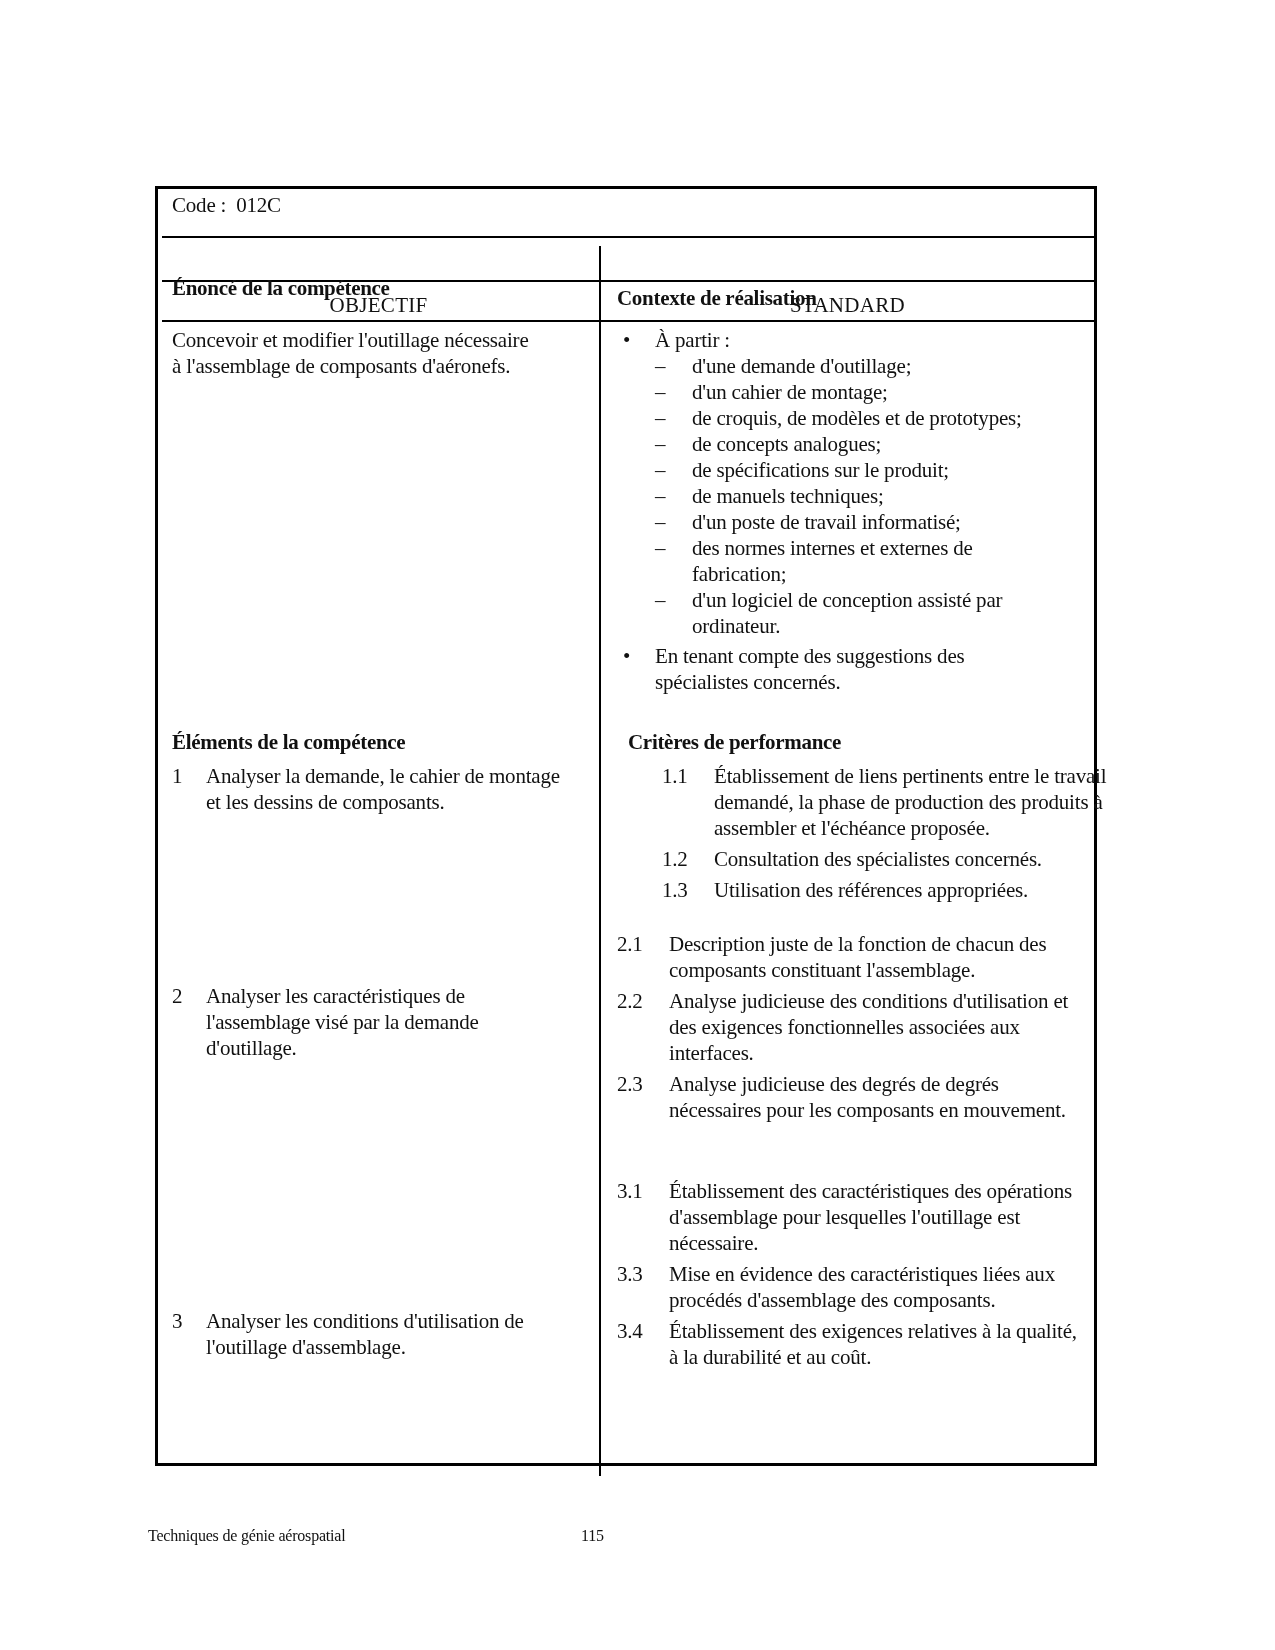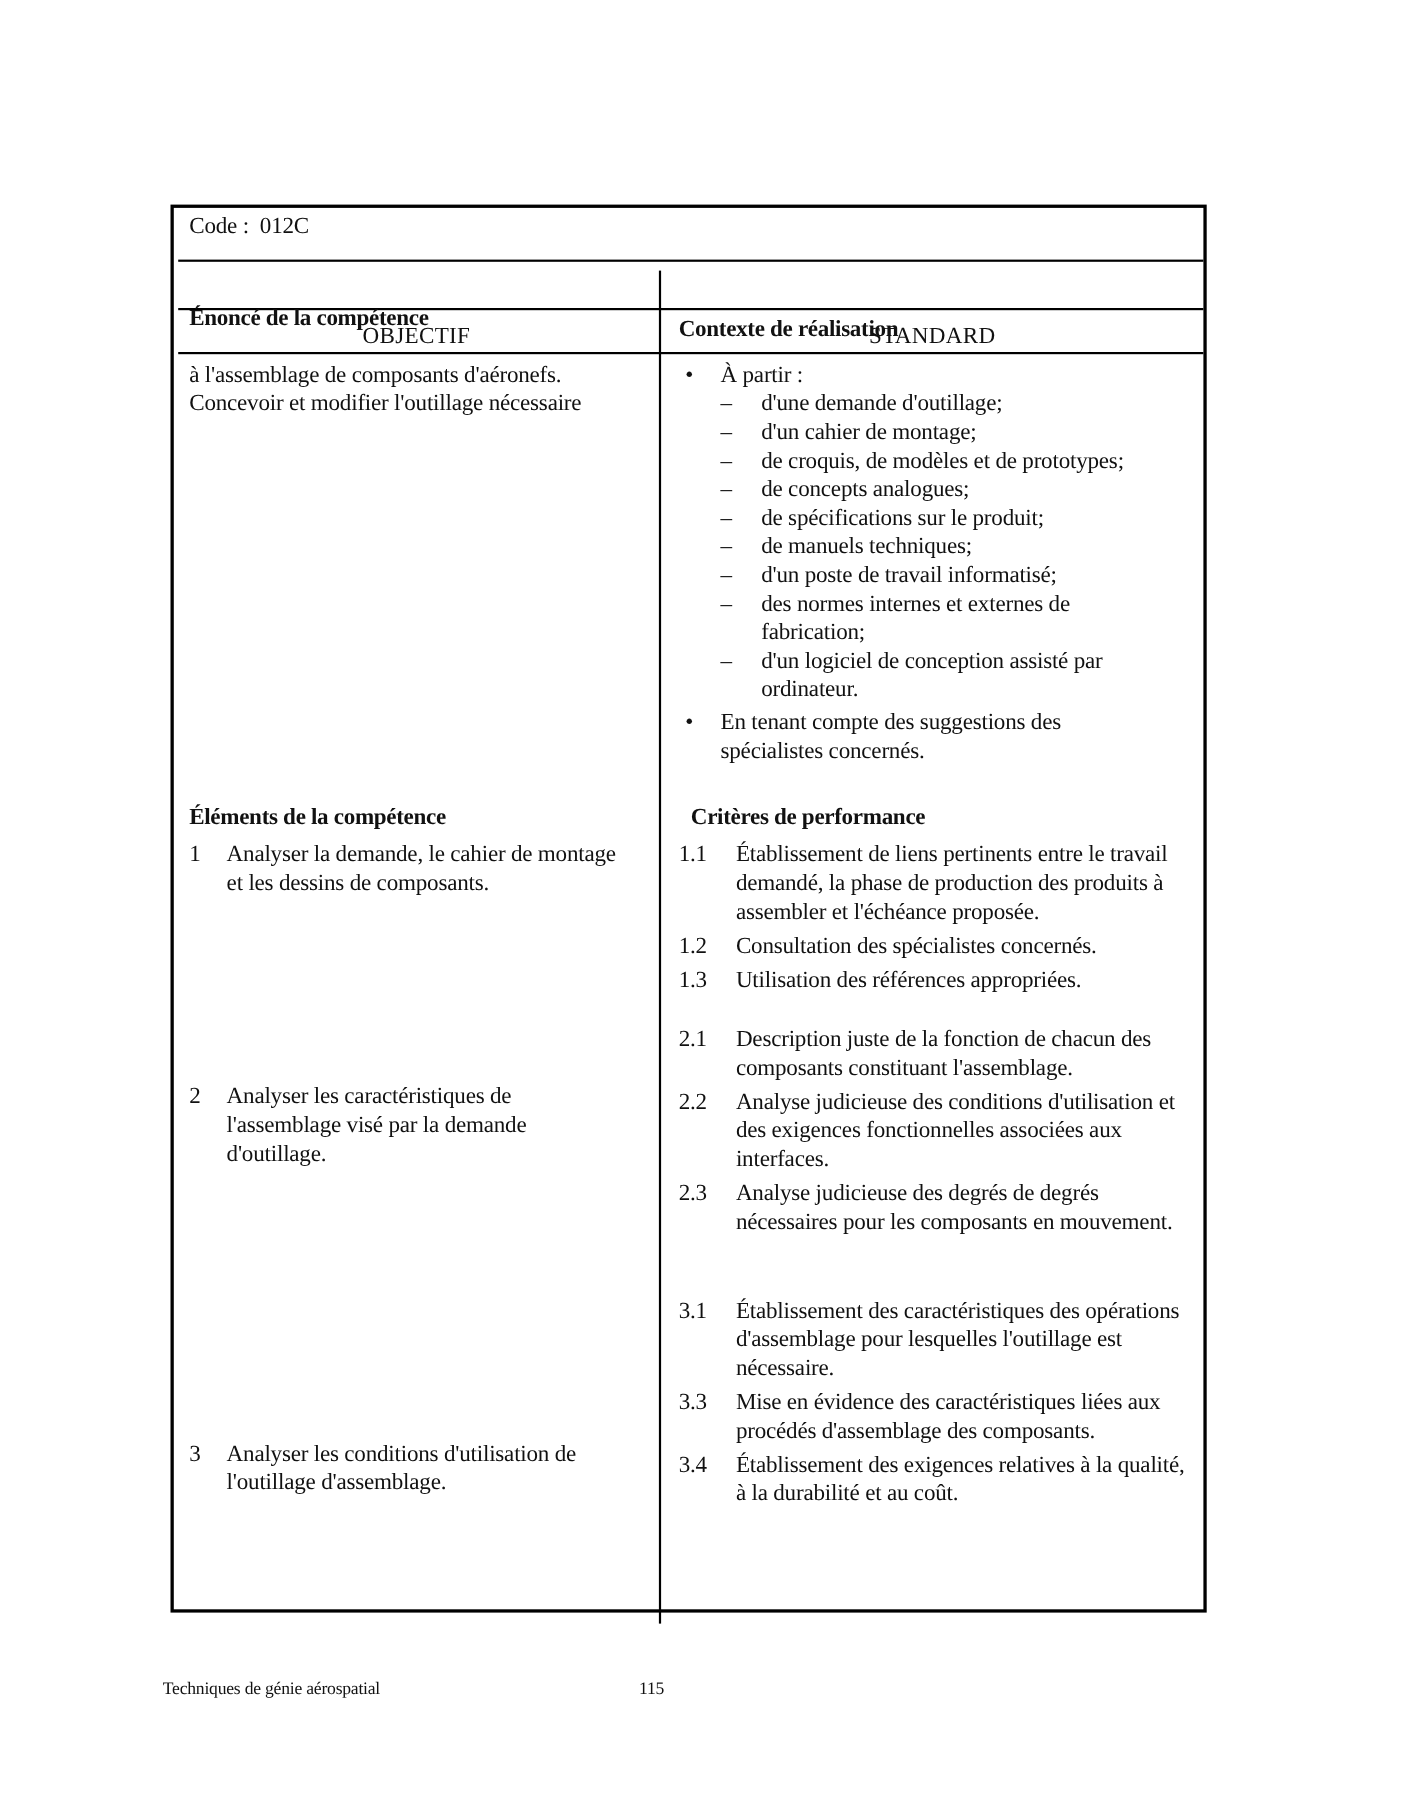--- a/index.html
+++ b/index.html
@@ -39,22 +39,22 @@
     <div class="colhead" style="left:0; width:441px;">OBJECTIF</div>
     <div class="colhead" style="left:443px; width:493px;">STANDARD</div>
     <div class="hline" style="left:4px; right:0; top:91px;"></div>
     <div class="sect-title" style="left:14px; top:87px;">Énoncé de la compétence</div>
     <div class="sect-title" style="left:459px; top:97px;">Contexte de réalisation</div>
     <div class="hline" style="left:4px; right:0; top:131px;"></div>
 
     <div class="vdiv" style="top:57px; height:1230px;"></div>
 
     <div class="lcol txt" style="top:138px;">
+      <div>Concevoir et modifier l'outillage nécessaire</div>
       <div>à l'assemblage de composants d'aéronefs.</div>
-      <div>Concevoir et modifier l'outillage nécessaire</div>
     </div>
 
     <div class="rcol txt" style="top:138px;">
       <div class="bul">
         <span class="mark">•</span>
         <span>À partir :</span>
       </div>
       <div class="dash"><span class="mark">–</span><span>d'une demande d'outillage;</span></div>
       <div class="dash"><span class="mark">–</span><span>d'un cahier de montage;</span></div>
       <div class="dash"><span class="mark">–</span><span>de croquis, de modèles et de prototypes;</span></div>
@@ -79,21 +79,21 @@
     </div>
     <div class="lcol txt elem" style="top:742px; width:320px;">
       <span class="num">2</span>
       <span>Analyser les caractéristiques de l'assemblage visé par la demande d'outillage.</span>
     </div>
     <div class="lcol txt elem" style="top:989px; width:390px;">
       <span class="num">3</span>
       <span>Analyser les conditions d'utilisation de l'outillage d'assemblage.</span>
     </div>
 
-    <div class="rcol txt" style="top:574px;">
+    <div class="rcol txt" style="top:574px;margin-left:45px;">
       <div class="crit"><span class="num">1.1</span><span>Établissement de liens pertinents entre le travail demandé, la phase de production des produits à assembler et l'échéance proposée.</span></div>
       <div class="crit"><span class="num">1.2</span><span>Consultation des spécialistes concernés.</span></div>
       <div class="crit"><span class="num">1.3</span><span>Utilisation des références appropriées.</span></div>
     </div>
 
     <div class="rcol txt" style="top:742px;">
       <div class="crit" style="width:410px;"><span class="num">2.1</span><span>Description juste de la fonction de chacun des composants constituant l'assemblage.</span></div>
       <div class="crit"><span class="num">2.2</span><span>Analyse judicieuse des conditions d'utilisation et des exigences fonctionnelles associées aux interfaces.</span></div>
       <div class="crit" style="width:400px;"><span class="num">2.3</span><span>Analyse judicieuse des degrés de degrés nécessaires pour les composants en mouvement.</span></div>
     </div>

